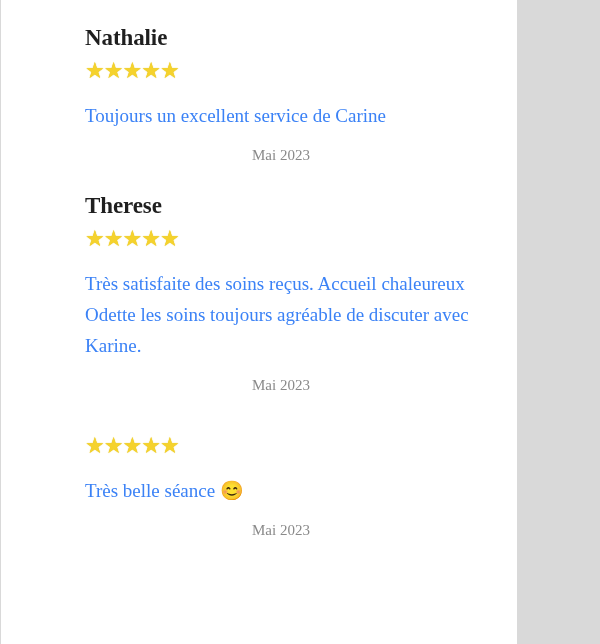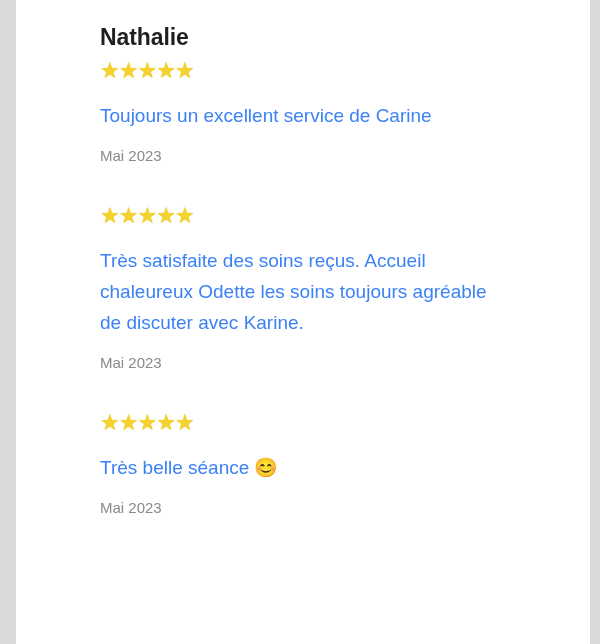--- a/index.html
+++ b/index.html
@@ -8,27 +8,28 @@
   }
   body {
     width: 600px;
     height: 644px;
     background: #d9d9d9;
     font-family: "Liberation Sans", sans-serif;
     overflow: hidden;
   }
   .page {
     position: absolute;
-    left: 16px;
+    left: 1px;
     top: 0;
-    width: 574px;
+    width: 516px;
     height: 644px;
     background: #ffffff;
     box-sizing: border-box;
     overflow: hidden;
+    font-family: Liberation Serif, serif;
   }
   .reviews {
     padding: 0 0 0 0;
   }
   .review {
     padding: 0 36px 0 84px;
     box-sizing: border-box;
   }
   .review-name {
     font-size: 23px;
@@ -52,41 +53,42 @@
     font-size: 19px;
     line-height: 31px;
     color: #3b82f6;
     max-width: 400px;
     font-weight: 400;
   }
   .review-date {
     margin-top: 16px;
     font-size: 15px;
     color: #8a8a8a;
-    text-align: left;
+    text-align: center;
     padding-right: 4px;
   }
   .r1 { padding-top: 26px; }
   .r2 { padding-top: 30px; }
   .r3 { padding-top: 30px; }
 </style>
 </head>
 <body>
 
 <div class="page">
   <div class="reviews">
 
     <div class="review r1">
       <div class="review-name">Nathalie</div>
       <div class="stars">★★★★★</div>
       <div class="review-text">Toujours un excellent service de Carine</div>
       <div class="review-date">Mai 2023</div>
     </div>
 
     <div class="review r2">
+      <div class="review-name">Therese</div>
       <div class="stars">★★★★★</div>
       <div class="review-text">Très satisfaite des soins reçus.  Accueil chaleureux  Odette les soins toujours agréable de discuter avec Karine.</div>
       <div class="review-date">Mai 2023</div>
     </div>
 
     <div class="review r3">
       <div class="stars">★★★★★</div>
       <div class="review-text">Très belle séance 😊</div>
       <div class="review-date">Mai 2023</div>
     </div>

